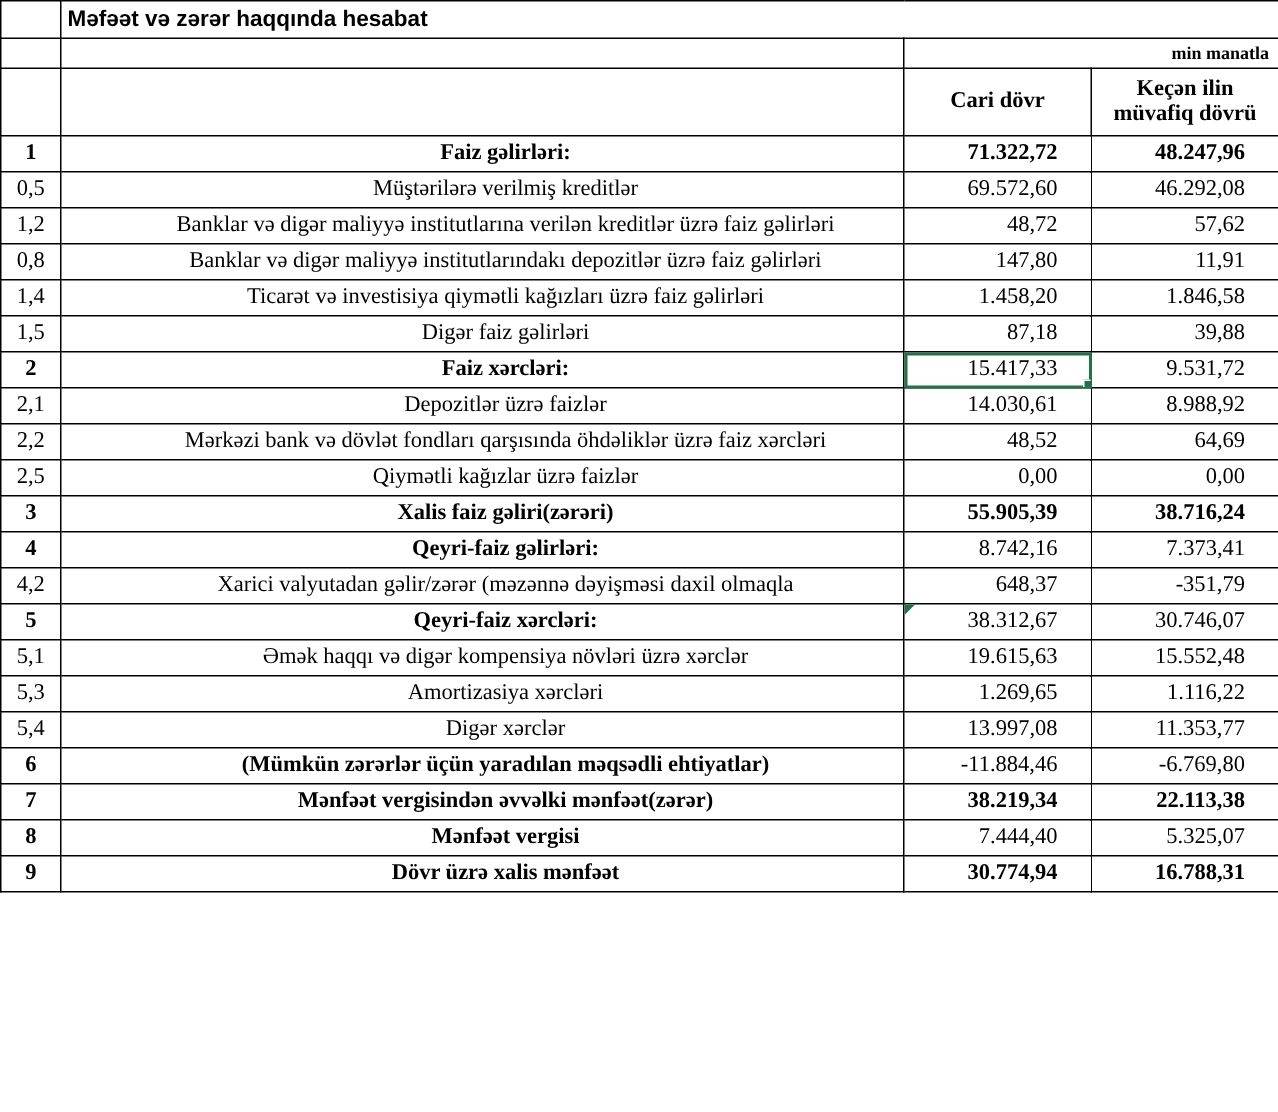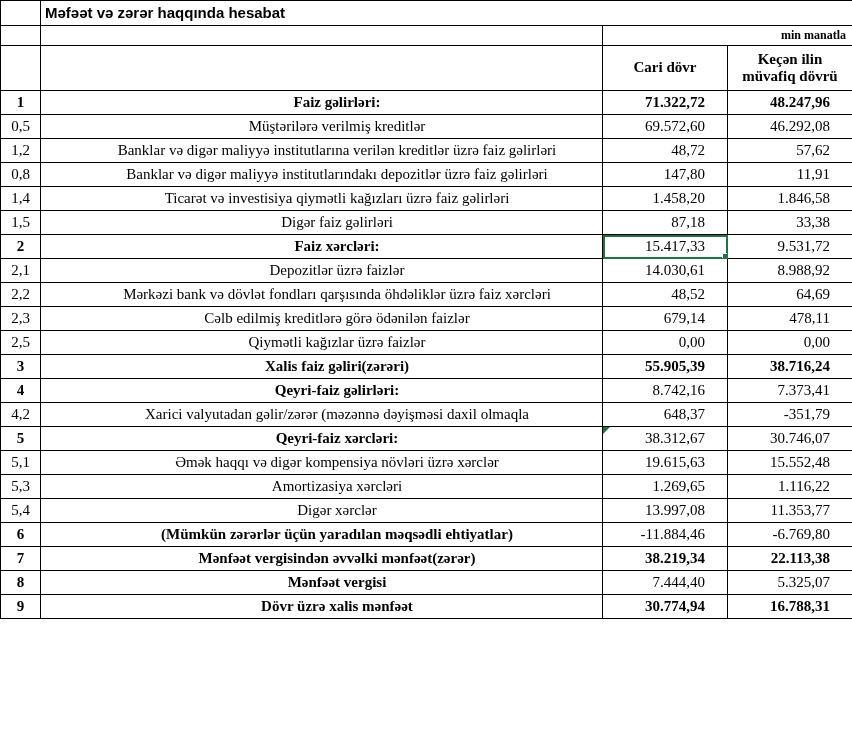--- a/index.html
+++ b/index.html
@@ -150,47 +150,41 @@
       <tr>
         <td class="num">1,4</td>
         <td class="desc">Ticarət və investisiya qiymətli kağızları üzrə faiz gəlirləri</td>
         <td class="val">1.458,20</td>
         <td class="val">1.846,58</td>
       </tr>
       <tr>
         <td class="num">1,5</td>
         <td class="desc">Digər faiz gəlirləri</td>
         <td class="val">87,18</td>
-        <td class="val">33,38</td>
+        <td class="val">39,88</td>
       </tr>
       <tr>
         <td class="num b">2</td>
         <td class="desc b">Faiz xərcləri:</td>
         <td class="val sel">15.417,33<div class="fill-handle"></div></td>
         <td class="val">9.531,72</td>
       </tr>
       <tr>
         <td class="num">2,1</td>
         <td class="desc">Depozitlər üzrə faizlər</td>
         <td class="val">14.030,61</td>
         <td class="val">8.988,92</td>
       </tr>
       <tr>
         <td class="num">2,2</td>
         <td class="desc">Mərkəzi bank və dövlət fondları qarşısında öhdəliklər üzrə faiz xərcləri</td>
         <td class="val">48,52</td>
         <td class="val">64,69</td>
       </tr>
       <tr>
-        <td class="num">2,3</td>
-        <td class="desc">Cəlb edilmiş kreditlərə görə ödənilən faizlər</td>
-        <td class="val">679,14</td>
-        <td class="val">478,11</td>
-      </tr>
-      <tr>
         <td class="num">2,5</td>
         <td class="desc">Qiymətli kağızlar üzrə faizlər</td>
         <td class="val">0,00</td>
         <td class="val">0,00</td>
       </tr>
       <tr>
         <td class="num b">3</td>
         <td class="desc b">Xalis faiz gəliri(zərəri)</td>
         <td class="val b">55.905,39</td>
         <td class="val b">38.716,24</td>

